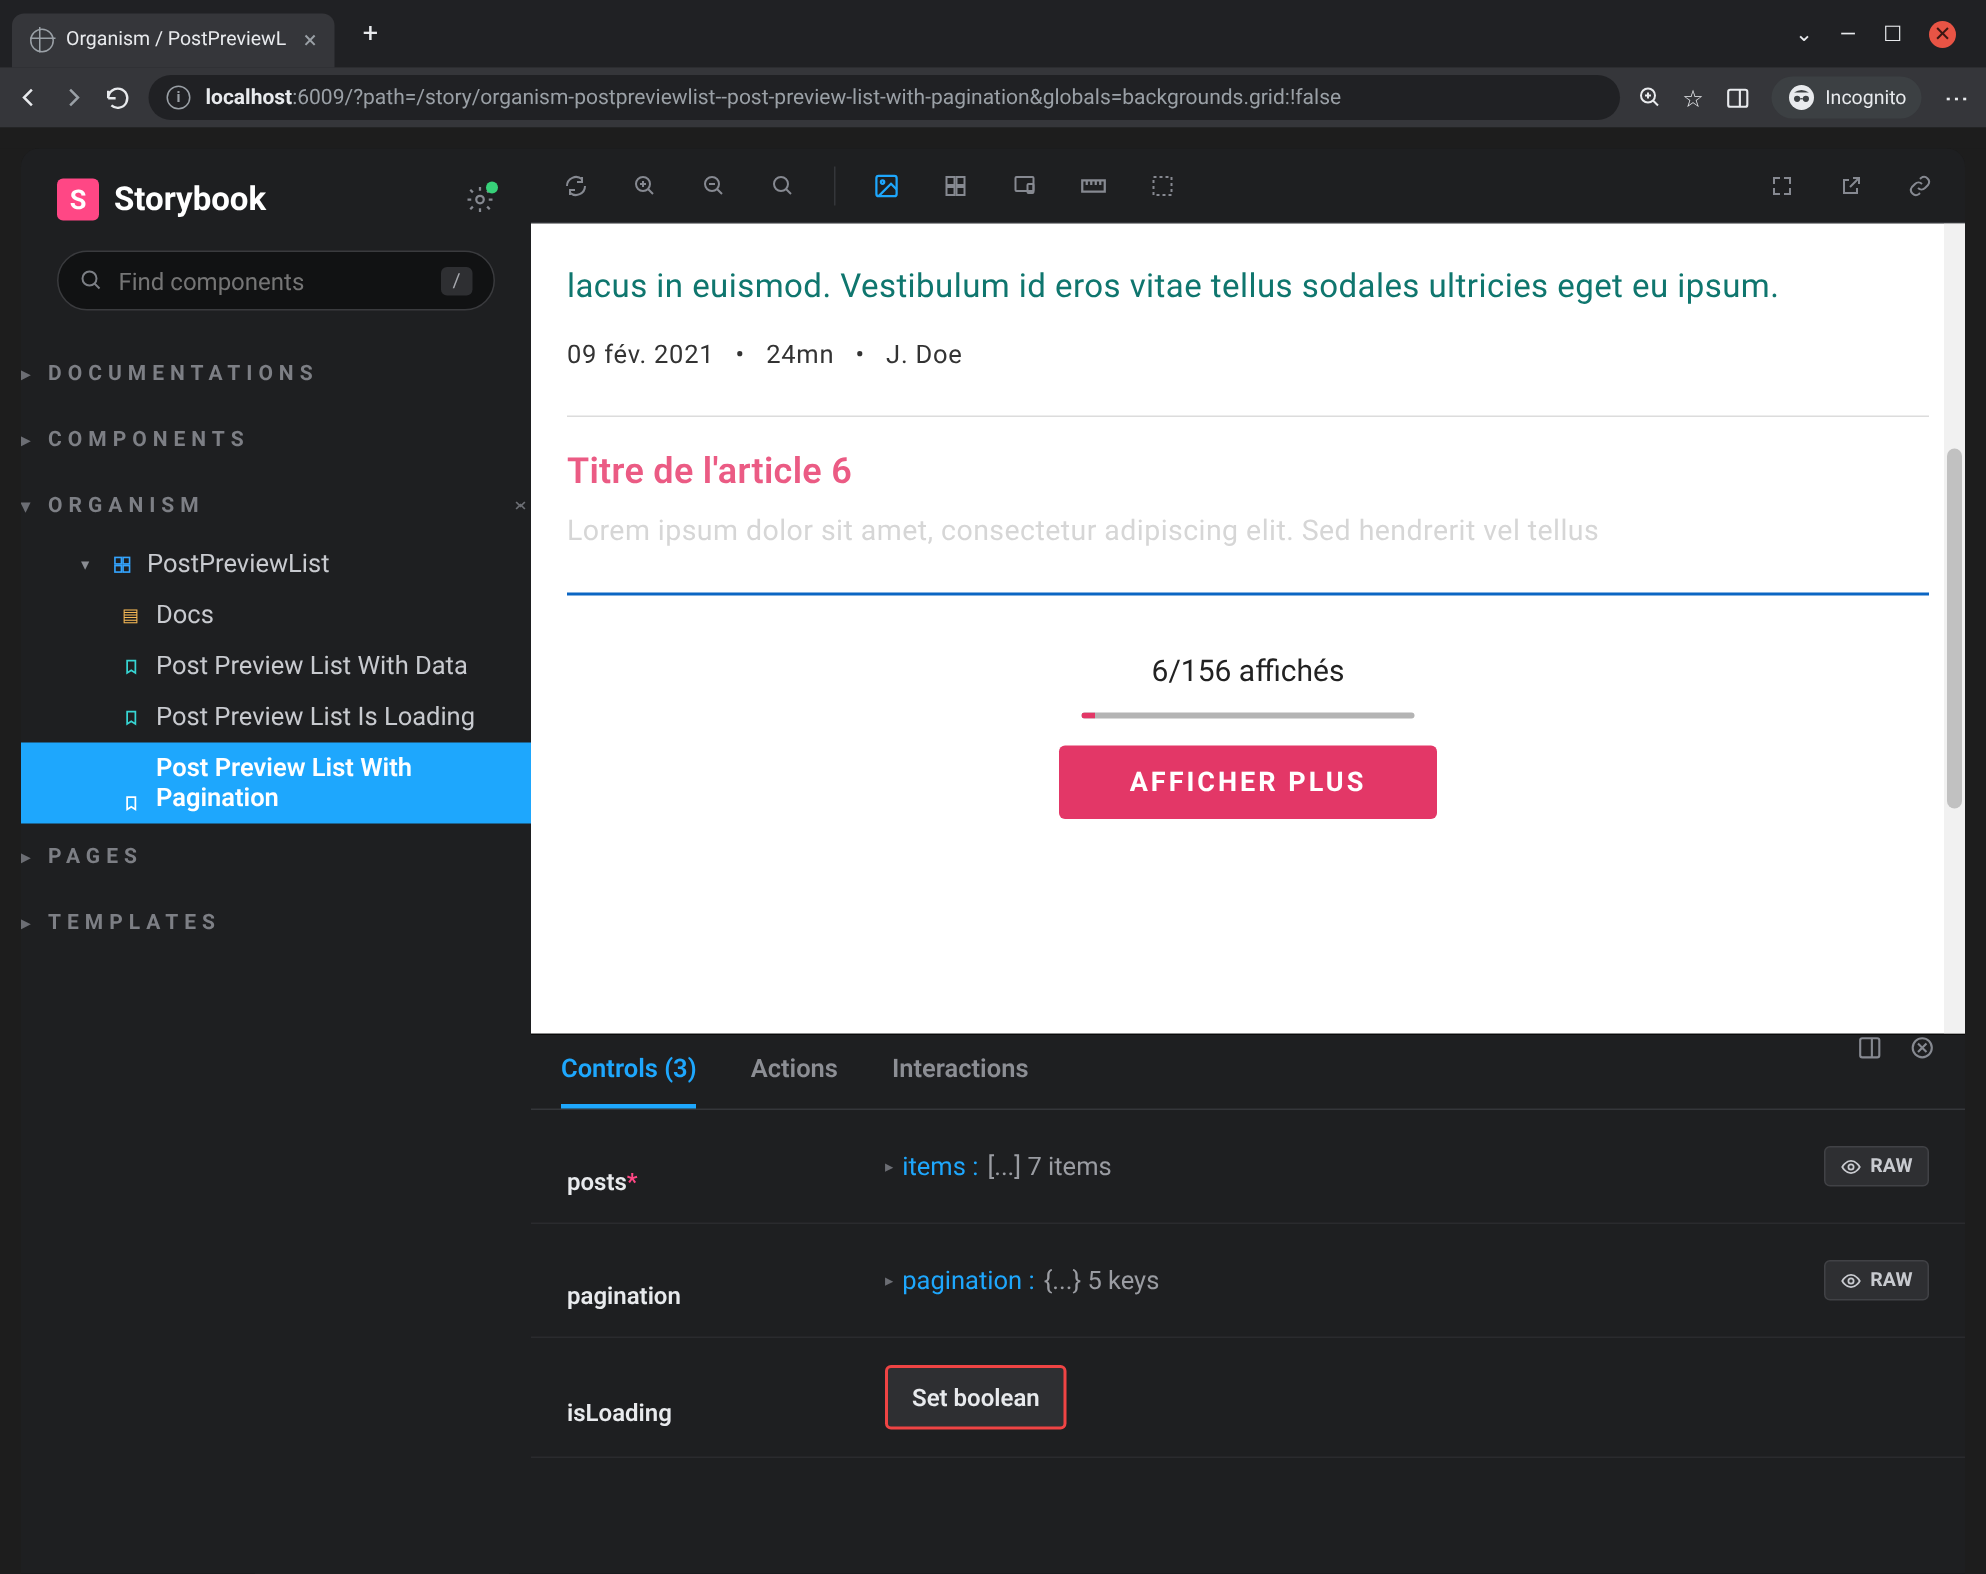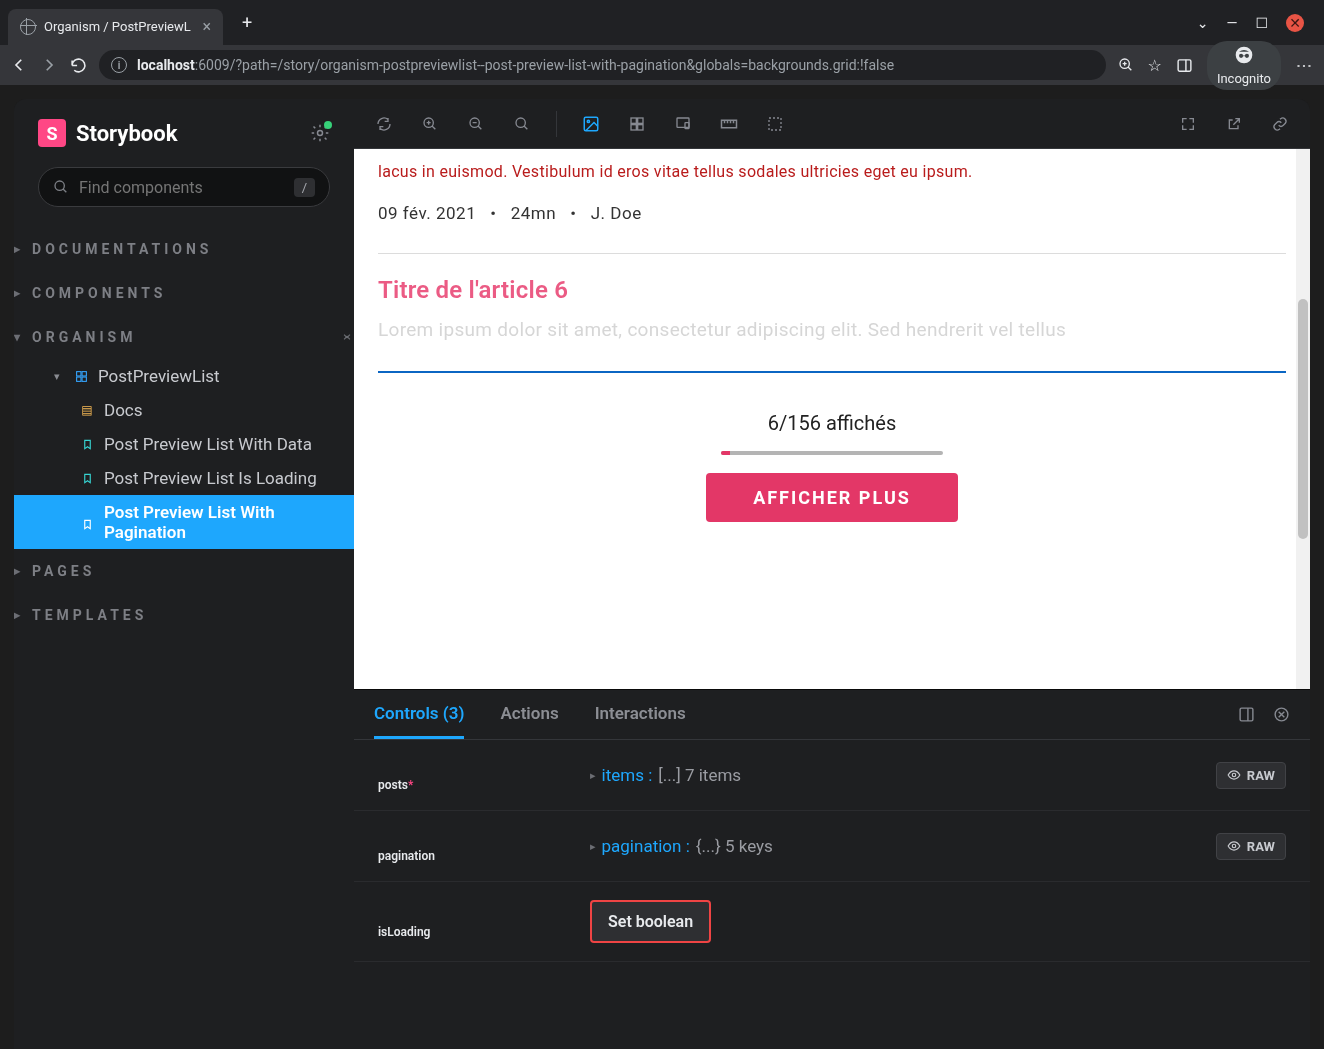--- a/index.html
+++ b/index.html
@@ -19,21 +19,21 @@
 .window-controls span { cursor: pointer; font-size: 14px; }
 .wc-close { background: #e85445; color: #3b1612; border-radius: 50%; width: 18px; height: 18px; display: flex; align-items: center; justify-content: center; font-size: 11px; }
 
 .addr-bar { display: flex; align-items: center; height: 40px; padding: 0 10px; gap: 12px; background: #35363a; }
 .addr-bar .nav-btn { color: #9aa0a6; cursor: pointer; display: flex; }
 .addr-bar .nav-btn.enabled { color: #e8eaed; }
 .urlbox { flex: 1; background: #202124; border-radius: 18px; height: 30px; display: flex; align-items: center; padding: 0 12px; color: #9aa0a6; font-size: 14px; gap: 10px; }
 .urlbox .info-icon { width: 16px; height: 16px; border: 1.5px solid #9aa0a6; border-radius: 50%; display: flex; align-items: center; justify-content: center; font-size: 10px; font-weight: bold; flex-shrink: 0; }
 .urlbox .host { color: #e8eaed; font-weight: bold; }
 .addr-right { display: flex; gap: 14px; align-items: center; color: #e8eaed; }
-.incognito-badge { display: flex; align-items: center; gap: 6px; background: #3c4043; border-radius: 20px; padding: 4px 10px; font-size: 13px; flex-direction: column; }
+.incognito-badge { display: flex; align-items: center; gap: 6px; background: #3c4043; border-radius: 20px; padding: 4px 10px; font-size: 13px; }
 .menu-dots { writing-mode: vertical-rl; letter-spacing: -2px; cursor: pointer; }
 
 
 .app { display: flex; height: calc(1049px - 85px - 14px); background: #1b1c1d; border-radius: 12px 12px 0 0; margin: 0 14px; overflow: hidden; }
 .app-margin { height: 14px; background: #1d1d1d; }
 
 
 .sidebar { width: 340px; background: #1e1f21; display: flex; flex-direction: column; padding: 20px 0; }
 .sb-header { display: flex; align-items: center; justify-content: space-between; padding: 0 24px; margin-bottom: 20px; }
 .sb-logo { display: flex; align-items: center; gap: 10px; }
@@ -46,66 +46,66 @@
 .search input { background: none; border: none; color: #c8cacf; font-size: 16px; flex: 1; outline: none; }
 .search .kbd { background: #2e2f32; border-radius: 4px; padding: 2px 8px; font-size: 13px; color: #a7a9af; }
 
 .section { padding: 0 24px; }
 .section-header { display: flex; align-items: center; gap: 8px; color: #7d7f85; font-size: 14px; font-weight: 700; letter-spacing: 4px; padding: 14px 0; cursor: pointer; }
 .section-header .chev { font-size: 12px; color: #6c6e74; }
 .section-header .collapse { margin-left: auto; }
 
 .tree-item { display: flex; align-items: center; gap: 10px; padding: 7px 24px 7px 40px; color: #c8cacf; font-size: 17px; cursor: pointer; }
 .tree-item.lvl2 { padding-left: 66px; }
-.tree-item.lvl2.wrap { align-items: center; }
+.tree-item.lvl2.wrap { align-items: flex-end; }
 .tree-item .chev { font-size: 11px; color: #8a8c92; width: 10px; }
 .tree-item .ico { width: 14px; display: flex; justify-content: center; flex-shrink: 0; }
 .tree-item.active { background: #1ea7fd; color: white; font-weight: 600; }
 .ico-comp { color: #35a5ff; }
 .ico-doc { color: #f7b955; font-size: 12px; }
 .ico-story { color: #37d5d3; font-size: 13px; }
 .tree-item.active .ico-story { color: white; }
 
 
 .main { flex: 1; display: flex; flex-direction: column; background: #1e1f21; }
 .toolbar { height: 50px; border-bottom: 1px solid #34363a; display: flex; align-items: center; padding: 0 18px; gap: 22px; }
 .toolbar .sep { width: 1px; height: 26px; background: #34363a; }
 .tb-btn { color: #868991; cursor: pointer; display: flex; align-items: center; justify-content: center; width: 24px; height: 24px; }
 .tb-btn.active { color: #1ea7fd; }
 .tb-right { margin-left: auto; display: flex; gap: 22px; }
 
 .canvas { flex: 1; background: white; position: relative; overflow: hidden; border-radius: 0; }
 .canvas-scroll { position: absolute; right: 0; top: 0; bottom: 0; width: 14px; background: #f1f1f1; }
 .canvas-thumb { position: absolute; right: 2px; width: 10px; background: #c1c1c1; border-radius: 5px; }
 .post { padding: 0 24px; }
-.post-text { color: #b91c1c; font-size: 16px; line-height: 1.6; letter-spacing: 0.3px; }
+.post-text { color: #0f766e; font-size: 22px; line-height: 1.6; letter-spacing: 0.3px; margin-top: 15px; }
 .post-meta { color: #333; font-size: 17px; margin-top: 18px; letter-spacing: 0.5px; }
 .divider { border-top: 1px solid #dcdcdc; margin: 30px 24px 22px; }
 .post-title { color: #eb5b84; font-size: 24px; font-weight: 600; padding: 0 24px; letter-spacing: 0.2px; }
 .post-fade { color: #d6d6d6; font-size: 19px; padding: 14px 24px 0; letter-spacing: 0.3px; }
 .blue-line { height: 2px; background: #0b66c3; margin: 30px 24px 0; }
 .pagination { text-align: center; margin-top: 38px; }
 .pag-text { font-size: 20px; color: #222; }
 .pag-bar { width: 222px; height: 4px; background: #b4b4b4; margin: 16px auto 0; border-radius: 2px; position: relative; overflow: hidden; }
 .pag-bar-fill { position: absolute; left: 0; top: 0; bottom: 0; width: 4%; background: #e33767; }
 .load-more { margin: 18px auto 0; background: #e33767; color: white; border: none; padding: 14px 47px; font-size: 18px; font-weight: 700; letter-spacing: 2px; border-radius: 4px; cursor: pointer; }
 
 
 .addons { height: 360px; background: #1e1f21; border-top: 1px solid #0a0a0a; display: flex; flex-direction: column; }
-.addon-tabs { display: flex; align-items: center; height: 50px; padding: 0 20px; gap: 36px; border-bottom: 1px solid #34363a; }
+.addon-tabs { display: flex; height: 50px; padding: 0 20px; gap: 36px; border-bottom: 1px solid #34363a; }
 .addon-tab { color: #8c8e94; font-size: 17px; font-weight: 600; cursor: pointer; height: 100%; display: flex; align-items: center; border-bottom: 3px solid transparent; }
 .addon-tab.active { color: #1ea7fd; border-bottom-color: #1ea7fd; }
 .addon-right { margin-left: auto; display: flex; gap: 18px; color: #868991; }
 .addon-right span { cursor: pointer; }
 
 .ctrl-header { display: flex; padding: 14px 24px; color: #9a9ca2; font-size: 17px; border-bottom: 1px solid #2a2b2e; }
 .ctrl-header .reset { margin-left: auto; cursor: pointer; color: #9a9ca2; }
 
 .ctrl-row { display: flex; align-items: center; padding: 18px 24px; border-bottom: 1px solid #2a2b2e; }
-.ctrl-name { width: 212px; color: #e8eaed; font-size: 12px; font-weight: 600; margin-top: 20px; }
+.ctrl-name { width: 212px; color: #e8eaed; font-size: 16px; font-weight: 600; margin-top: 20px; }
 .ctrl-name .req { color: #ff4785; }
 .ctrl-value { display: flex; align-items: center; gap: 6px; font-size: 17px; flex: 1; }
 .ctrl-value .toggle { color: #6c6e74; font-size: 11px; }
 .ctrl-value .key { color: #1ea7fd; }
 .ctrl-value .rest { color: #9a9ca2; }
 .raw-btn { background: #2e2f32; border: 1px solid #414246; color: #c8cacf; border-radius: 4px; padding: 5px 10px; font-size: 13px; font-weight: 700; display: flex; align-items: center; gap: 6px; cursor: pointer; }
 .set-btn { background: #2e2f32; border: 2px solid #ef4444; color: #e8eaed; border-radius: 4px; padding: 10px 16px; font-size: 16px; font-weight: 600; cursor: pointer; }
 
 svg { display: block; }
 </style>

